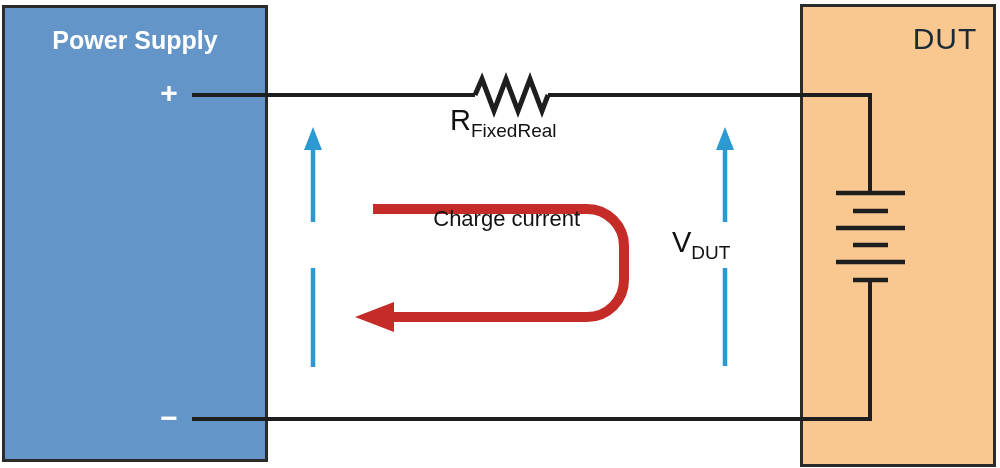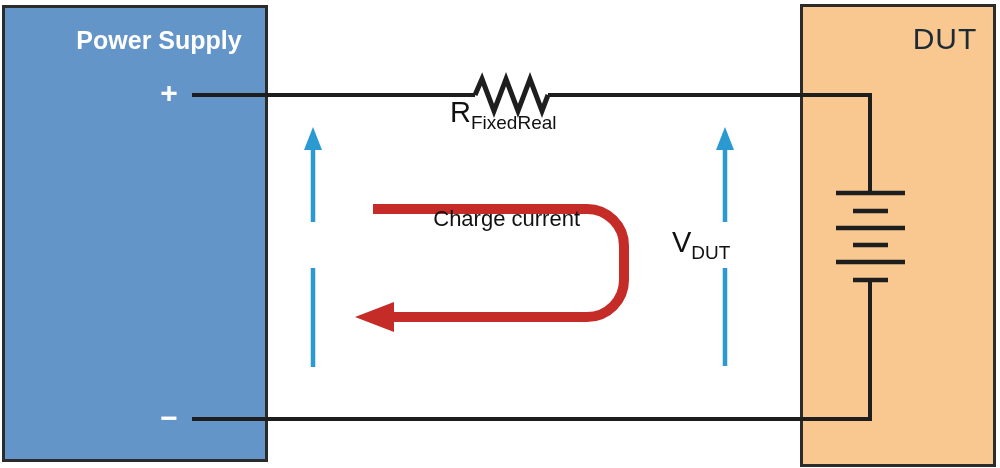--- a/index.html
+++ b/index.html
@@ -26,21 +26,20 @@
     width: 196px; height: 463px;
     background: var(--dut-fill);
   }
   #ps-title {
     position: absolute;
     left: 2px; top: 26px; width: 266px;
     text-align: center;
     color: var(--ps-text);
     font-size: 25px;
     font-weight: bold;
-    padding-left: 24px;
   }
   .terminal {
     position: absolute;
     width: 32px;
     text-align: center;
     color: var(--ps-text);
     font-size: 30px;
     font-weight: bold;
     line-height: 32px;
   }
@@ -83,21 +82,21 @@
     fill: none;
   }
   .red-arrow-head { fill: var(--charge-red); }
   .label {
     position: absolute;
     color: var(--label-dark);
     white-space: nowrap;
   }
   .sym { font-size: 29px; }
   .sub { font-size: 19px; vertical-align: -7px; }
-  #r-label    { left: 450px; top: 96px; text-align: right; }
+  #r-label    { left: 450px; top: 104px; text-align: right; }
   #vout-label { left: 280px; top: 226px; }
   #vdut-label { left: 672px; top: 226px; }
   #charge-label {
     position: absolute;
     left: 420px; top: 200px; width: 160px;
     text-align: right;
     color: var(--label-dark);
     font-size: 22px;
     line-height: 38px;
     white-space: normal;

